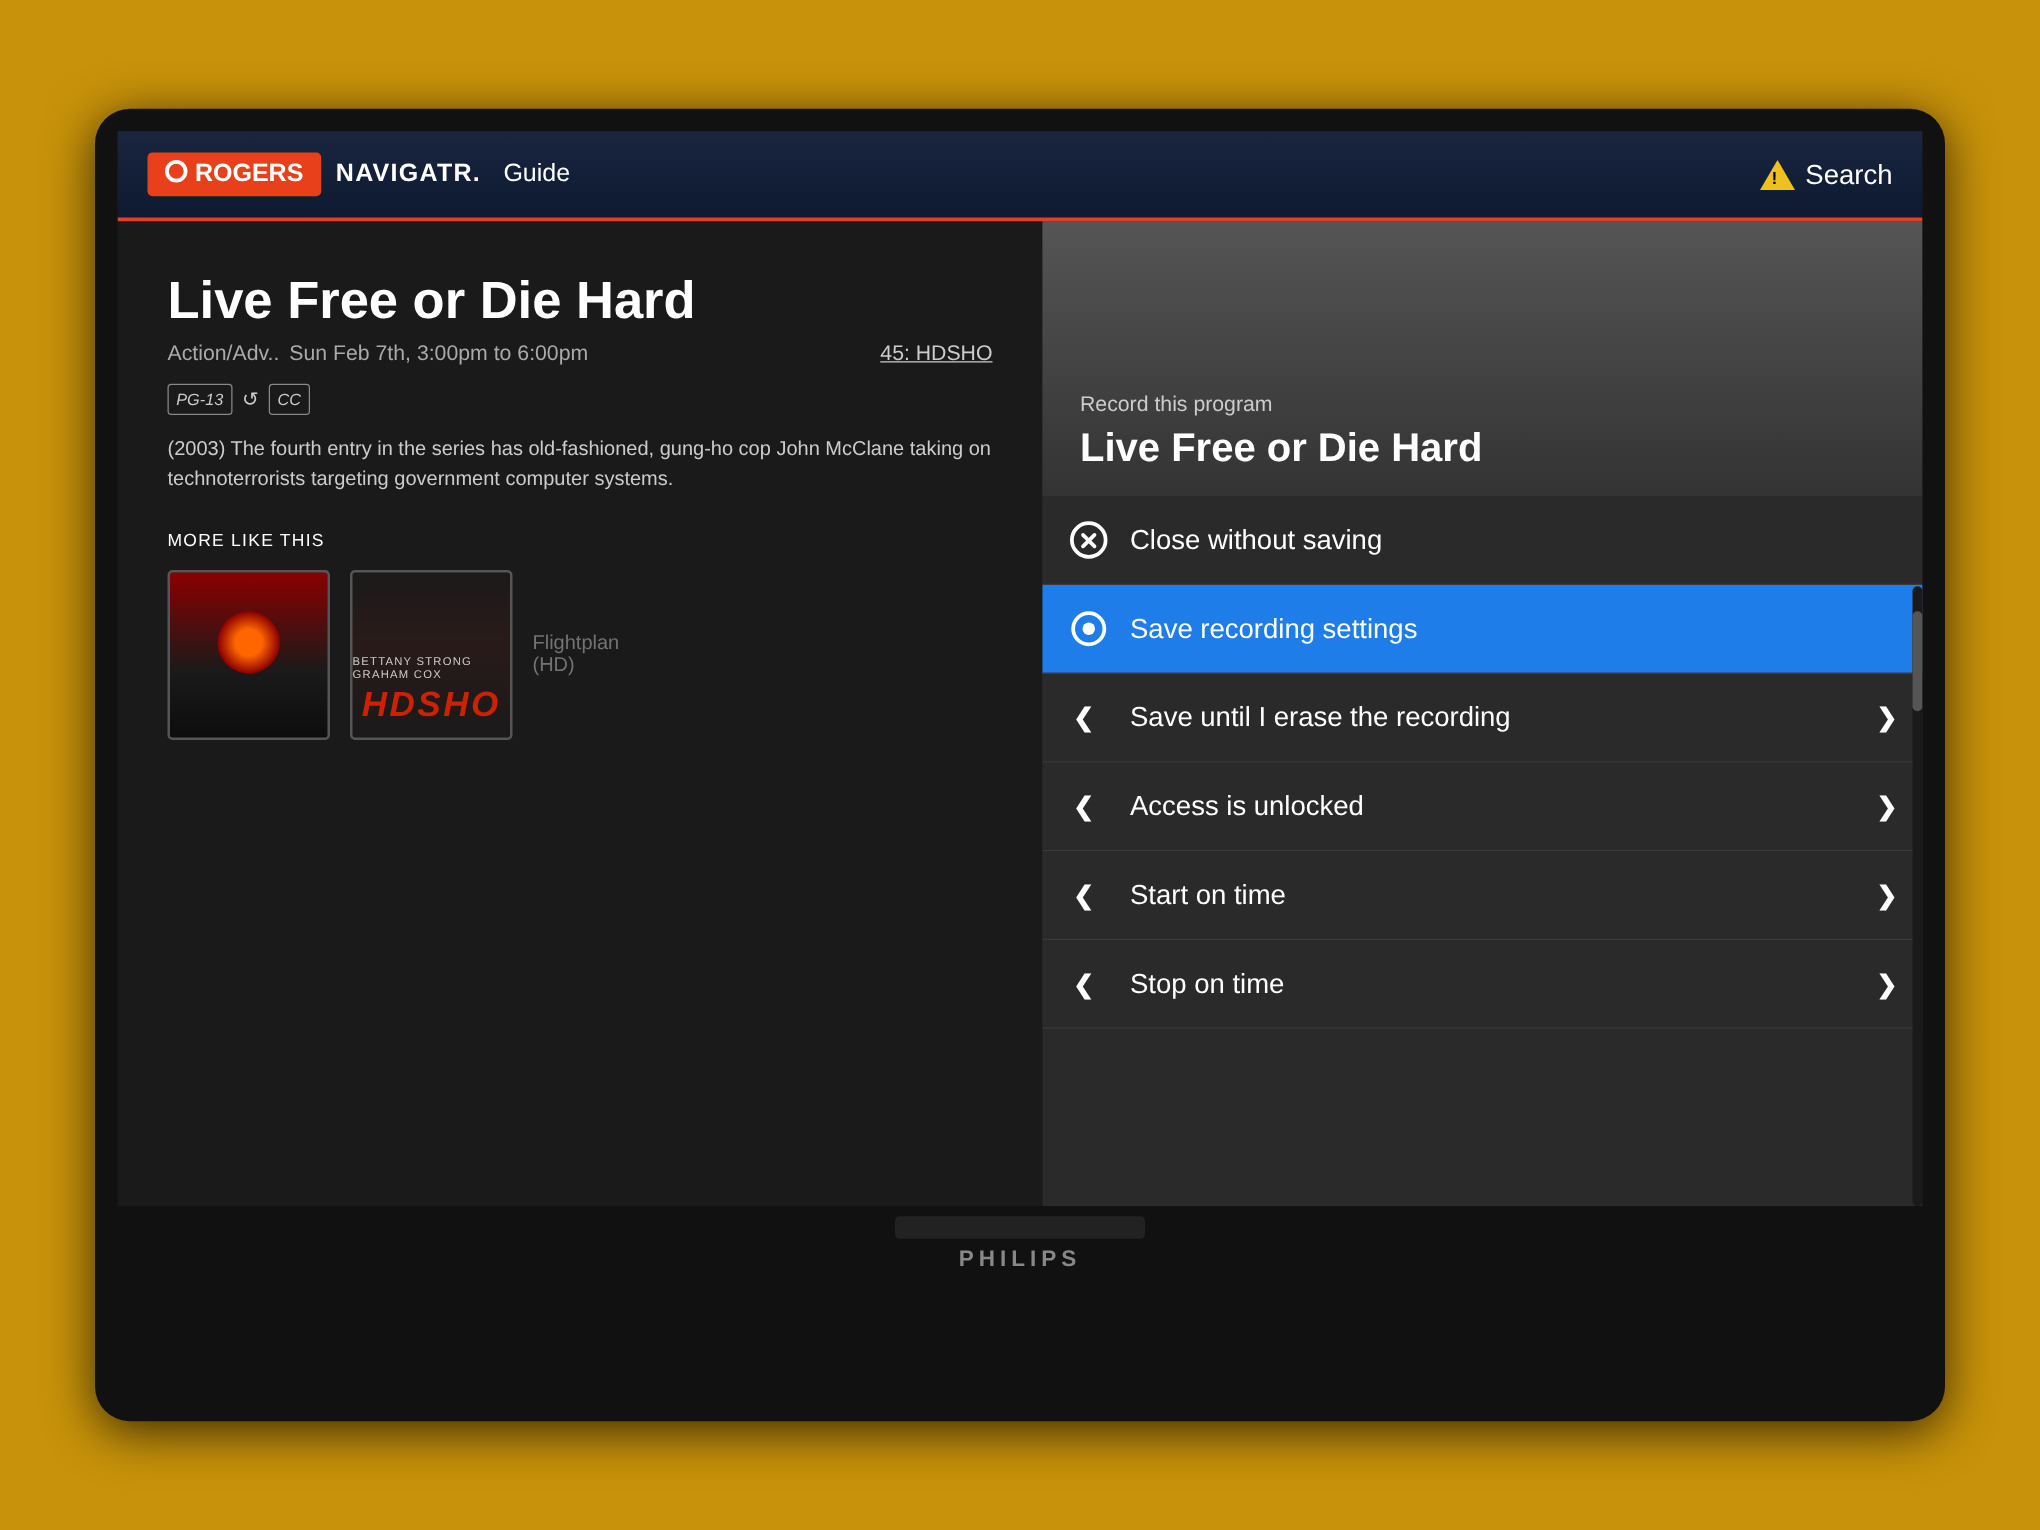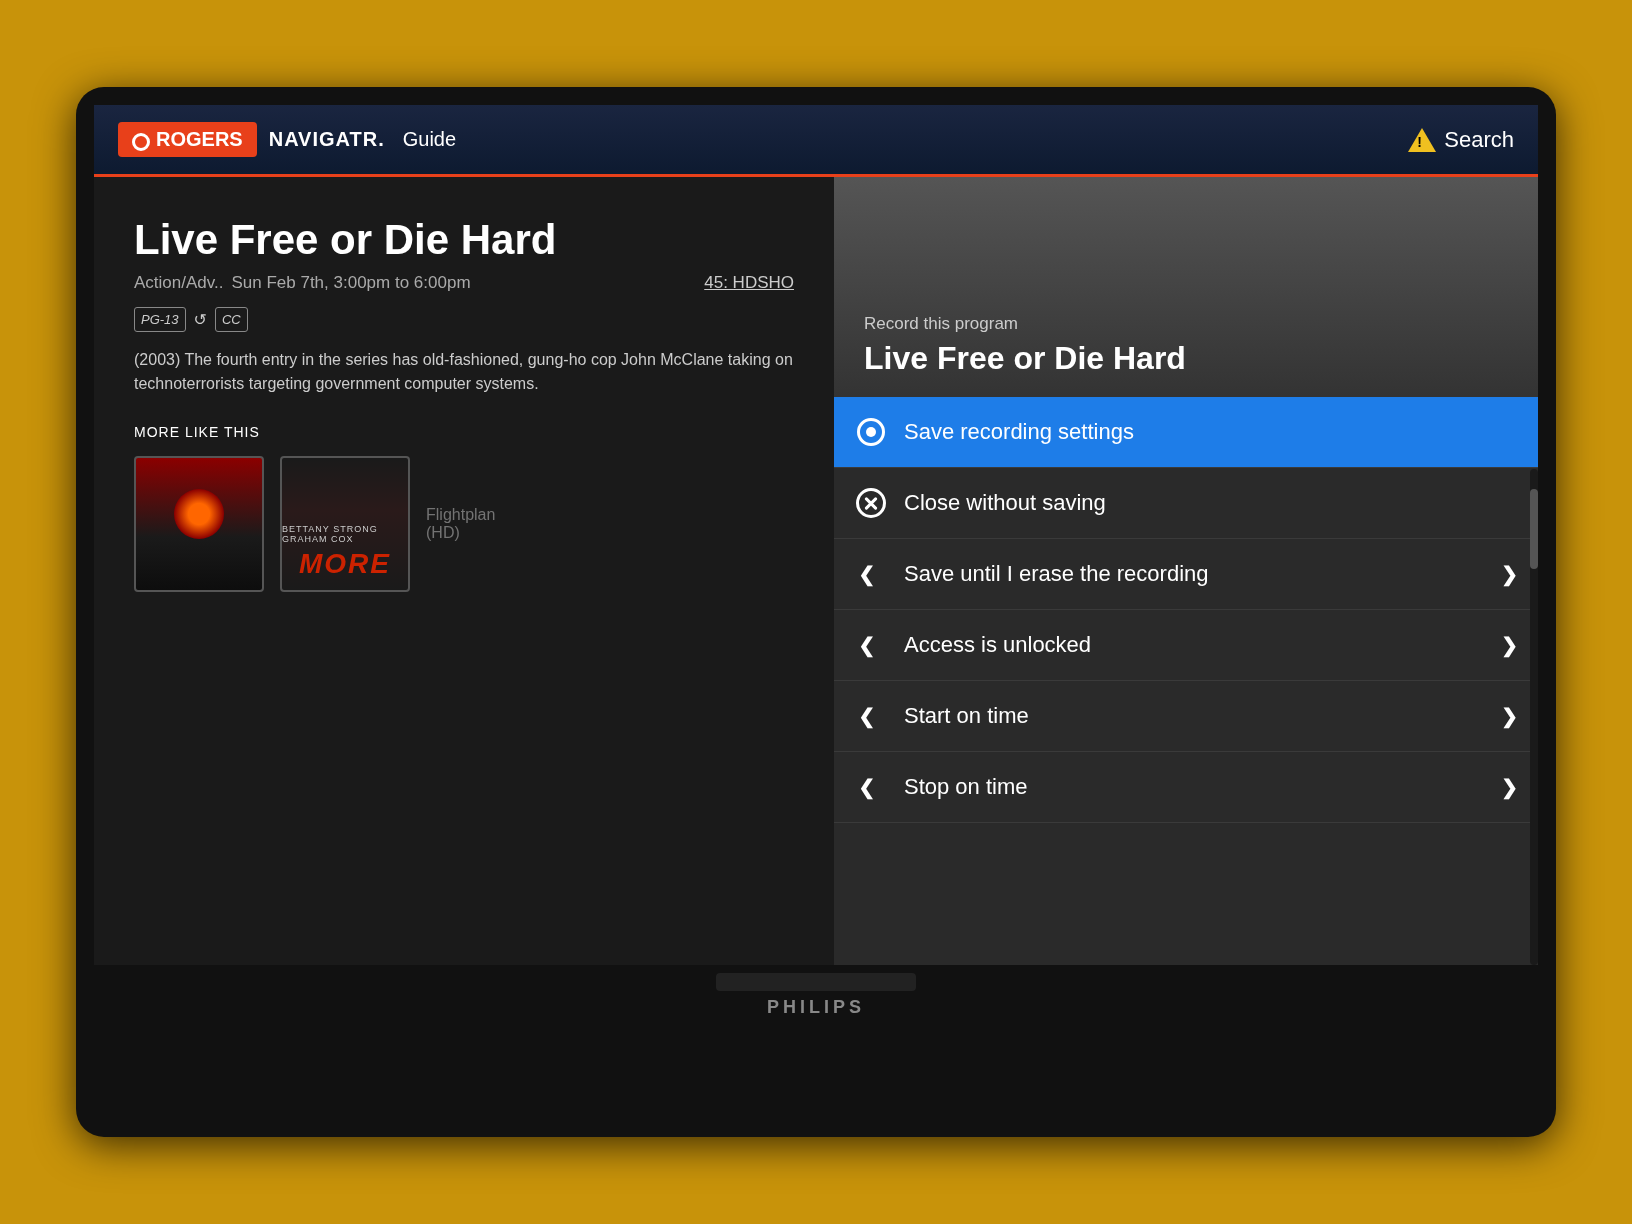--- a/index.html
+++ b/index.html
@@ -63,21 +63,21 @@
       gap: 12px;
     }
     .rogers-badge {
       background: #e8401a;
       color: white;
       font-weight: bold;
       font-size: 20px;
       padding: 6px 14px;
       border-radius: 4px;
       display: flex;
-      align-items: flex-end;
+      align-items: flex-start;
       gap: 6px;
     }
     .rogers-circle {
       width: 18px;
       height: 18px;
       border: 3px solid white;
       border-radius: 50%;
       display: inline-block;
     }
     .navigatr-text {
@@ -402,50 +402,50 @@
           <span class="badge">CC</span>
         </div>
         <div class="movie-desc">(2003) The fourth entry in the series has old-fashioned, gung-ho cop John McClane taking on technoterrorists targeting government computer systems.</div>
         <div class="more-like-this">MORE LIKE THIS</div>
         <div class="thumbnails">
           <div class="thumb thumb-first">
             <div class="thumb-sun"></div>
           </div>
           <div class="thumb thumb-blood">
             <div class="blood-actors">BETTANY  STRONG  GRAHAM  COX</div>
-            <div class="blood-title">MORE</div>
+            <div class="blood-title">HDSHO</div>
           </div>
           <div class="flightplan-label">
             Flightplan<br>(HD)
           </div>
         </div>
       </div>
 
       <div class="right-panel-wrapper">
         <div class="right-panel">
           <div class="right-top">
             <div class="record-label">Record this program</div>
             <div class="record-title">Live Free or Die Hard</div>
           </div>
           <div class="menu-list">
 
+            <div class="menu-item normal">
+              <div class="menu-item-icon">
+                <div class="close-icon-circle"></div>
+              </div>
+              <span class="menu-item-text">Close without saving</span>
+            </div>
+
             <div class="menu-item selected">
               <div class="menu-item-icon">
                 <div class="radio-icon-circle">
                   <div class="radio-dot"></div>
                 </div>
               </div>
               <span class="menu-item-text">Save recording settings</span>
-            </div>
-
-            <div class="menu-item normal">
-              <div class="menu-item-icon">
-                <div class="close-icon-circle"></div>
-              </div>
-              <span class="menu-item-text">Close without saving</span>
             </div>
 
             <div class="menu-item normal">
               <div class="menu-item-icon">
                 <span class="chevron chevron-left">❮</span>
               </div>
               <span class="menu-item-text">Save until I erase the recording</span>
               <span class="chevron">❯</span>
             </div>
 

